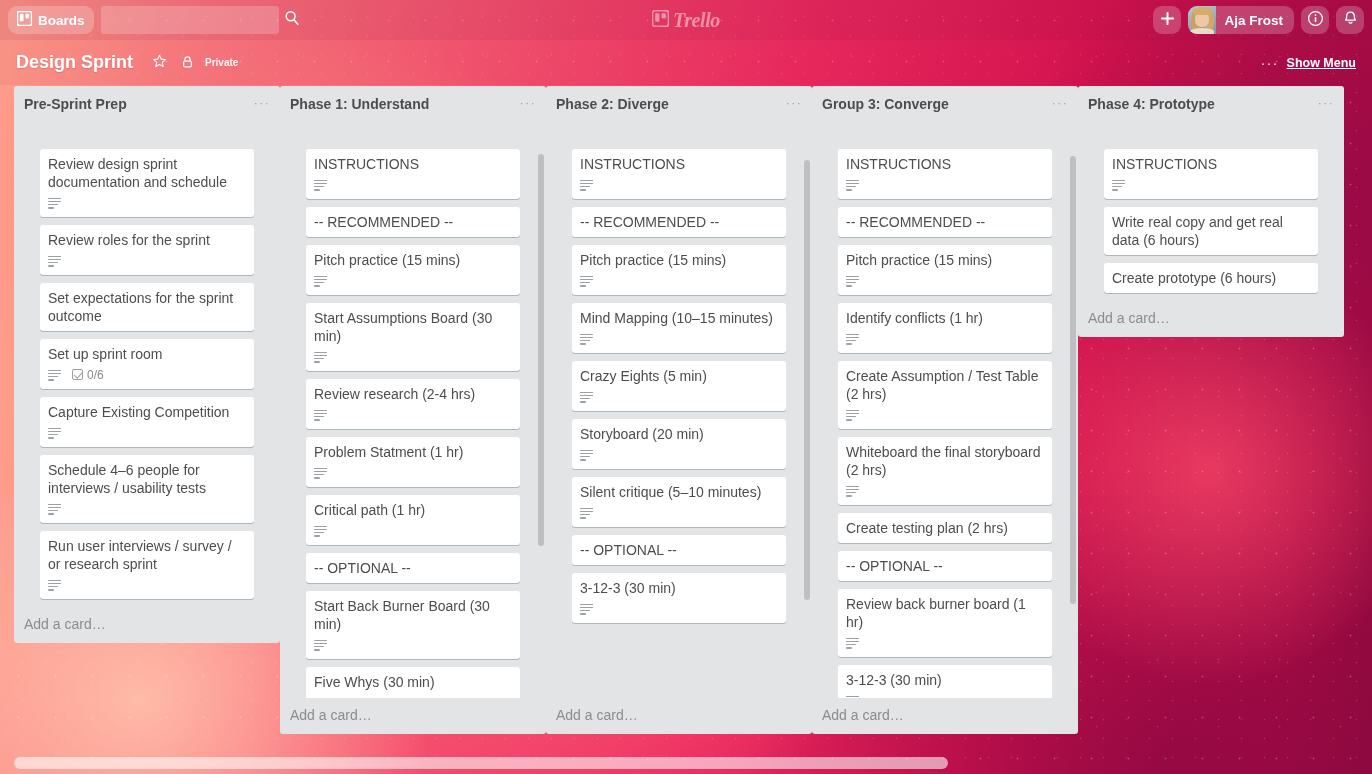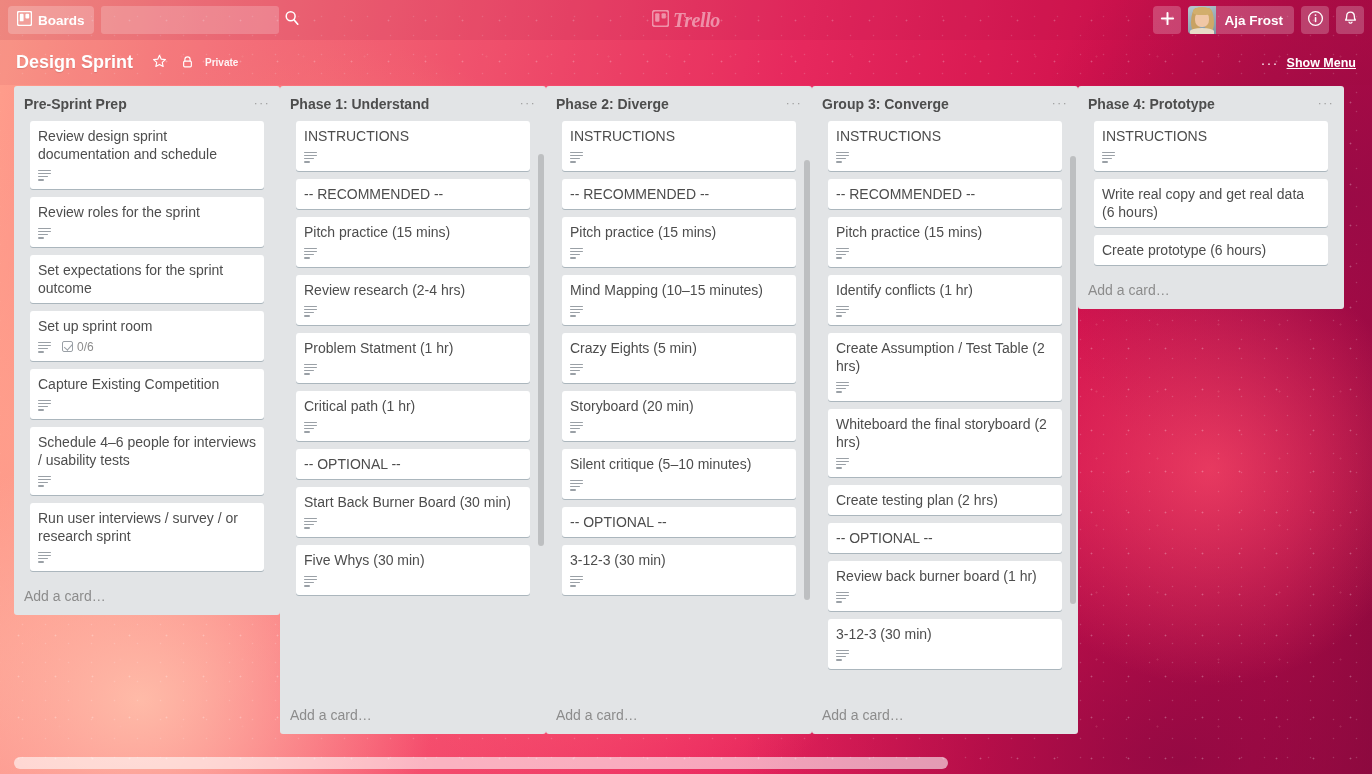--- a/index.html
+++ b/index.html
@@ -37,21 +37,21 @@
     background-position: 0 0, 11px 7px, 29px 23px;
   }
 
   
   #topbar {
     position: absolute; left: 0; top: 0; width: 1372px; height: 40px;
     background: rgba(150,10,60,0.16);
     display: flex; align-items: center; padding: 0 8px; z-index: 20;
   }
   .hdr-btn {
-    height: 28px; border-radius: 4px; background: rgba(255,255,255,0.22);
+    height: 28px; border-radius: 9px; background: rgba(255,255,255,0.22);
     color: #fff; display: flex; align-items: center; gap: 6px;
     padding: 0 9px; font-size: 13.5px; font-weight: bold; cursor: pointer;
     white-space: nowrap;
   }
   .hdr-btn.sq { padding: 0; width: 28px; justify-content: center; }
   #boards-btn { margin-right: 7px; }
   #search-box {
     width: 178px; height: 28px; border-radius: 3px;
     background: rgba(255,255,255,0.20);
     display: flex; align-items: center; padding: 0 7px; position: relative;
@@ -144,21 +144,21 @@
   }
   .list-title {
     font-size: 14px; font-weight: bold; color: #4d4d4d; flex: 1;
     line-height: 16px;
   }
   .list-menu {
     color: #a0a0a0; font-size: 13px; letter-spacing: 1.2px;
     line-height: 8px; padding: 3px 2px 6px 6px; cursor: pointer;
   }
   .cards {
-    padding: 0 16px; overflow: hidden; flex: 1 1 auto; position: relative;
+    padding: 0 26px; overflow: hidden; flex: 1 1 auto; position: relative; margin-top: 28px;
   }
   .card {
     background: #fff; border-radius: 3px; box-shadow: 0 1px 0 rgba(9,45,66,.25);
     margin-bottom: 8px; padding: 6px 8px 6px 8px; cursor: pointer;
   }
   .card-title {
     font-size: 14px; color: #4d4d4d; line-height: 18px; word-wrap: break-word;
   }
   .badges { display: flex; align-items: center; gap: 11px; margin-top: 3px; height: 17px; }
   .badge { display: flex; align-items: center; gap: 4px; color: #8c8c8c; font-size: 12px; }
@@ -430,20 +430,33 @@
               <span class="icon-desc">
                 <i></i>
                 <i></i>
                 <i></i>
                 <i></i>
               </span>
             </span>
           </div>
         </div>
         <div class="card">
+          <div class="card-title">Start Assumptions Board (30 min)</div>
+          <div class="badges">
+            <span class="badge">
+              <span class="icon-desc">
+                <i></i>
+                <i></i>
+                <i></i>
+                <i></i>
+              </span>
+            </span>
+          </div>
+        </div>
+        <div class="card">
           <div class="card-title">Review research (2-4 hrs)</div>
           <div class="badges">
             <span class="badge">
               <span class="icon-desc">
                 <i></i>
                 <i></i>
                 <i></i>
                 <i></i>
               </span>
             </span>

